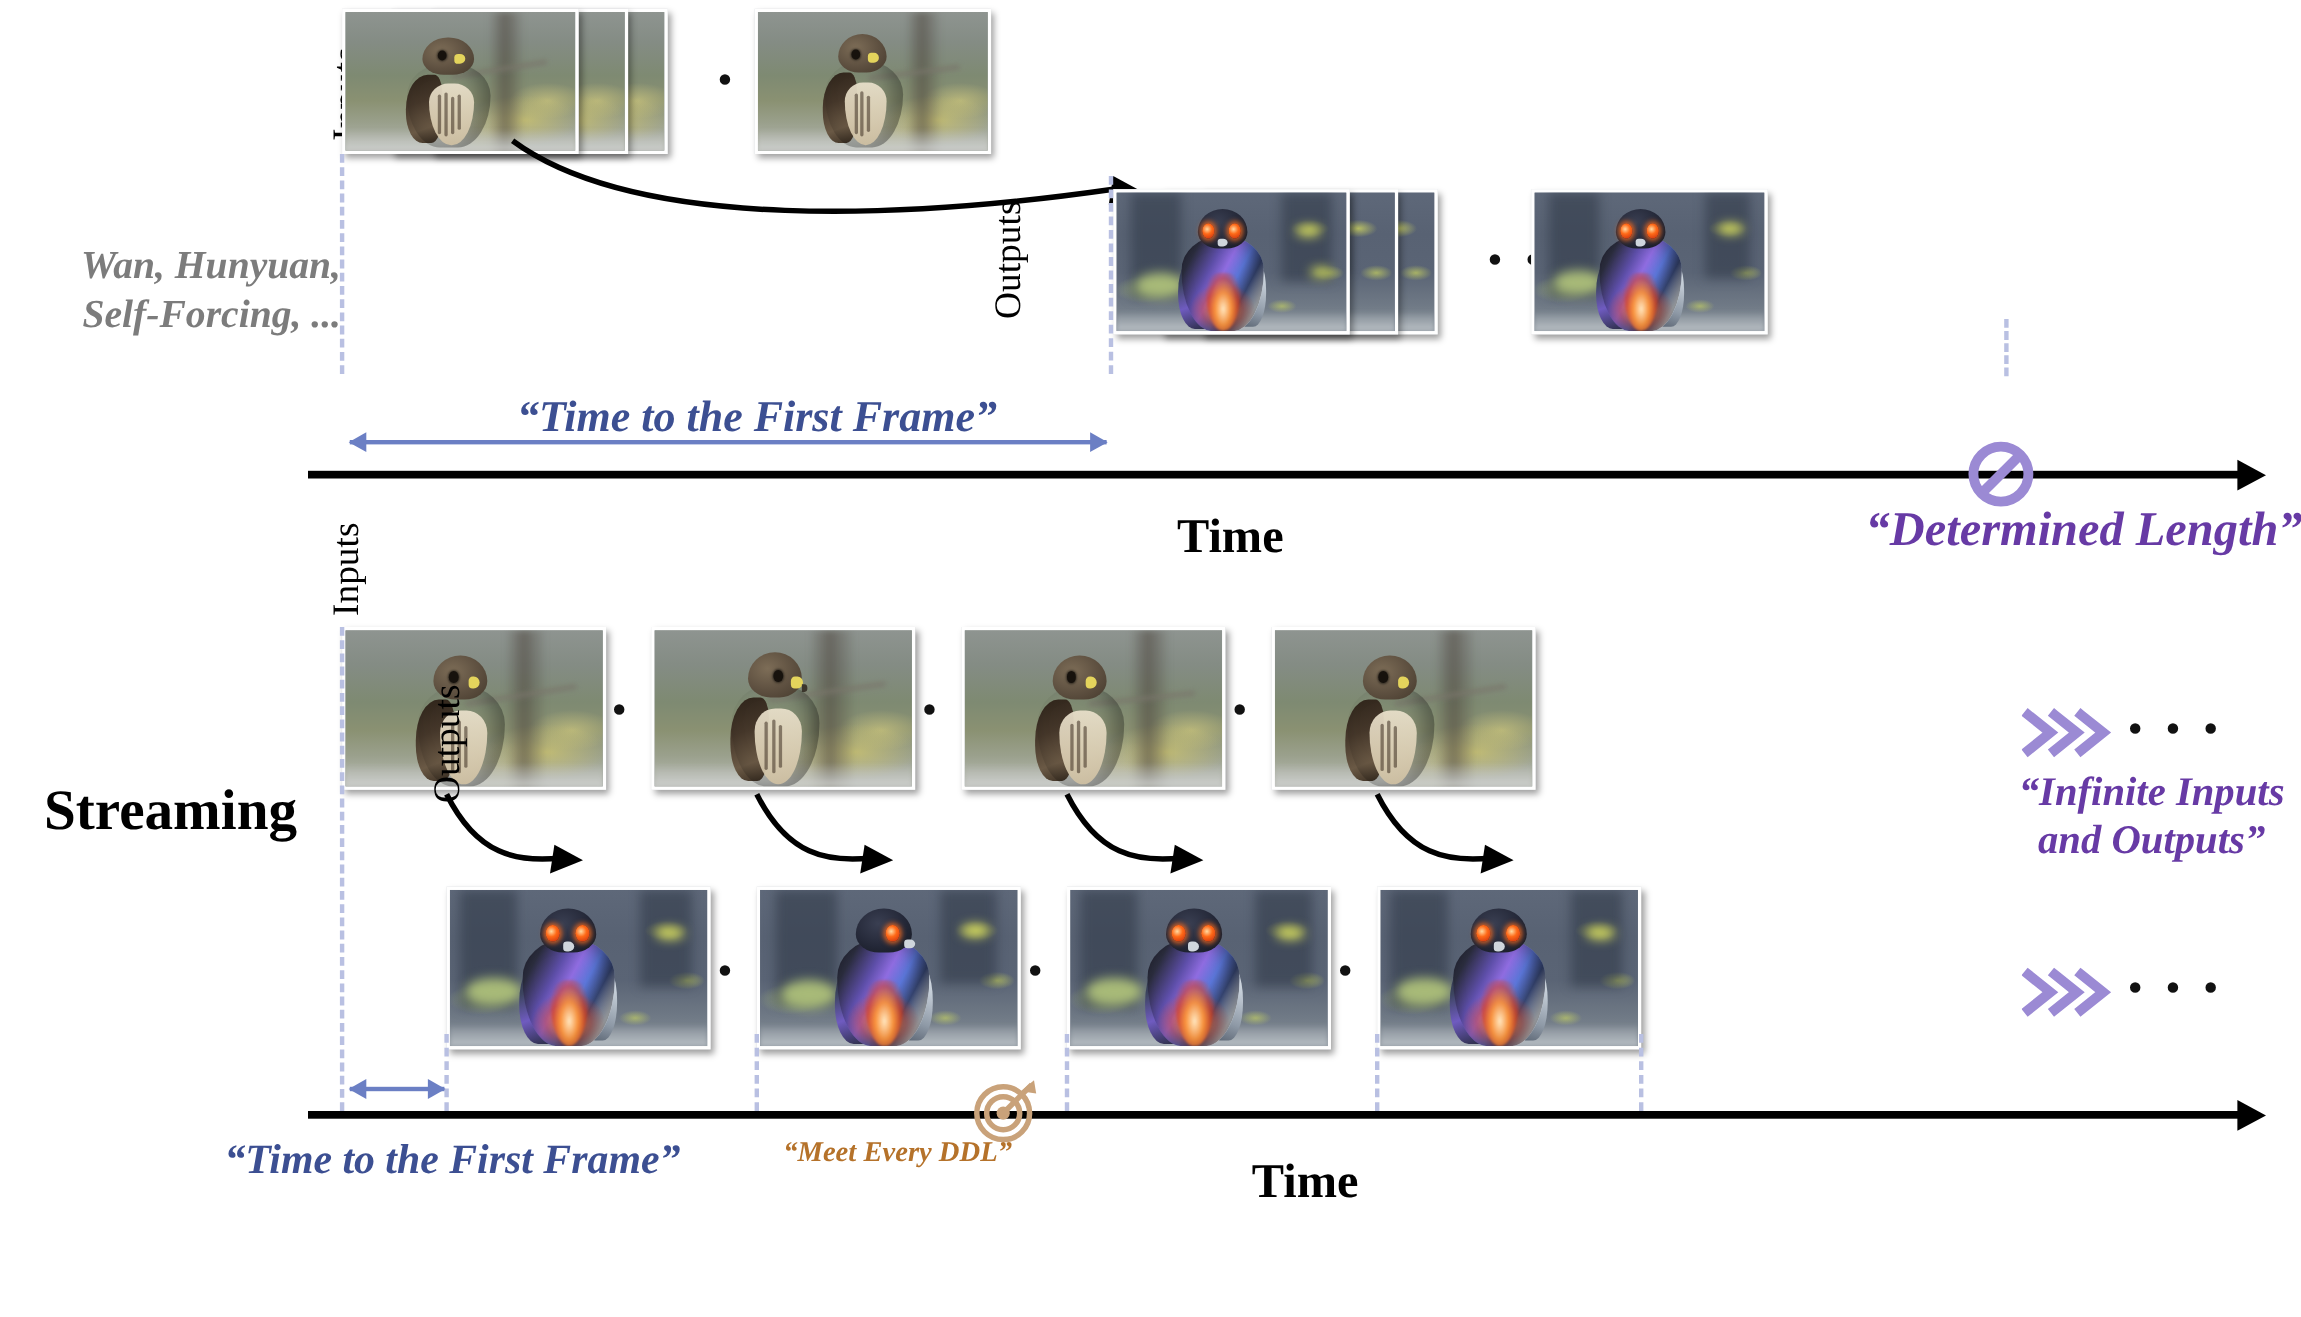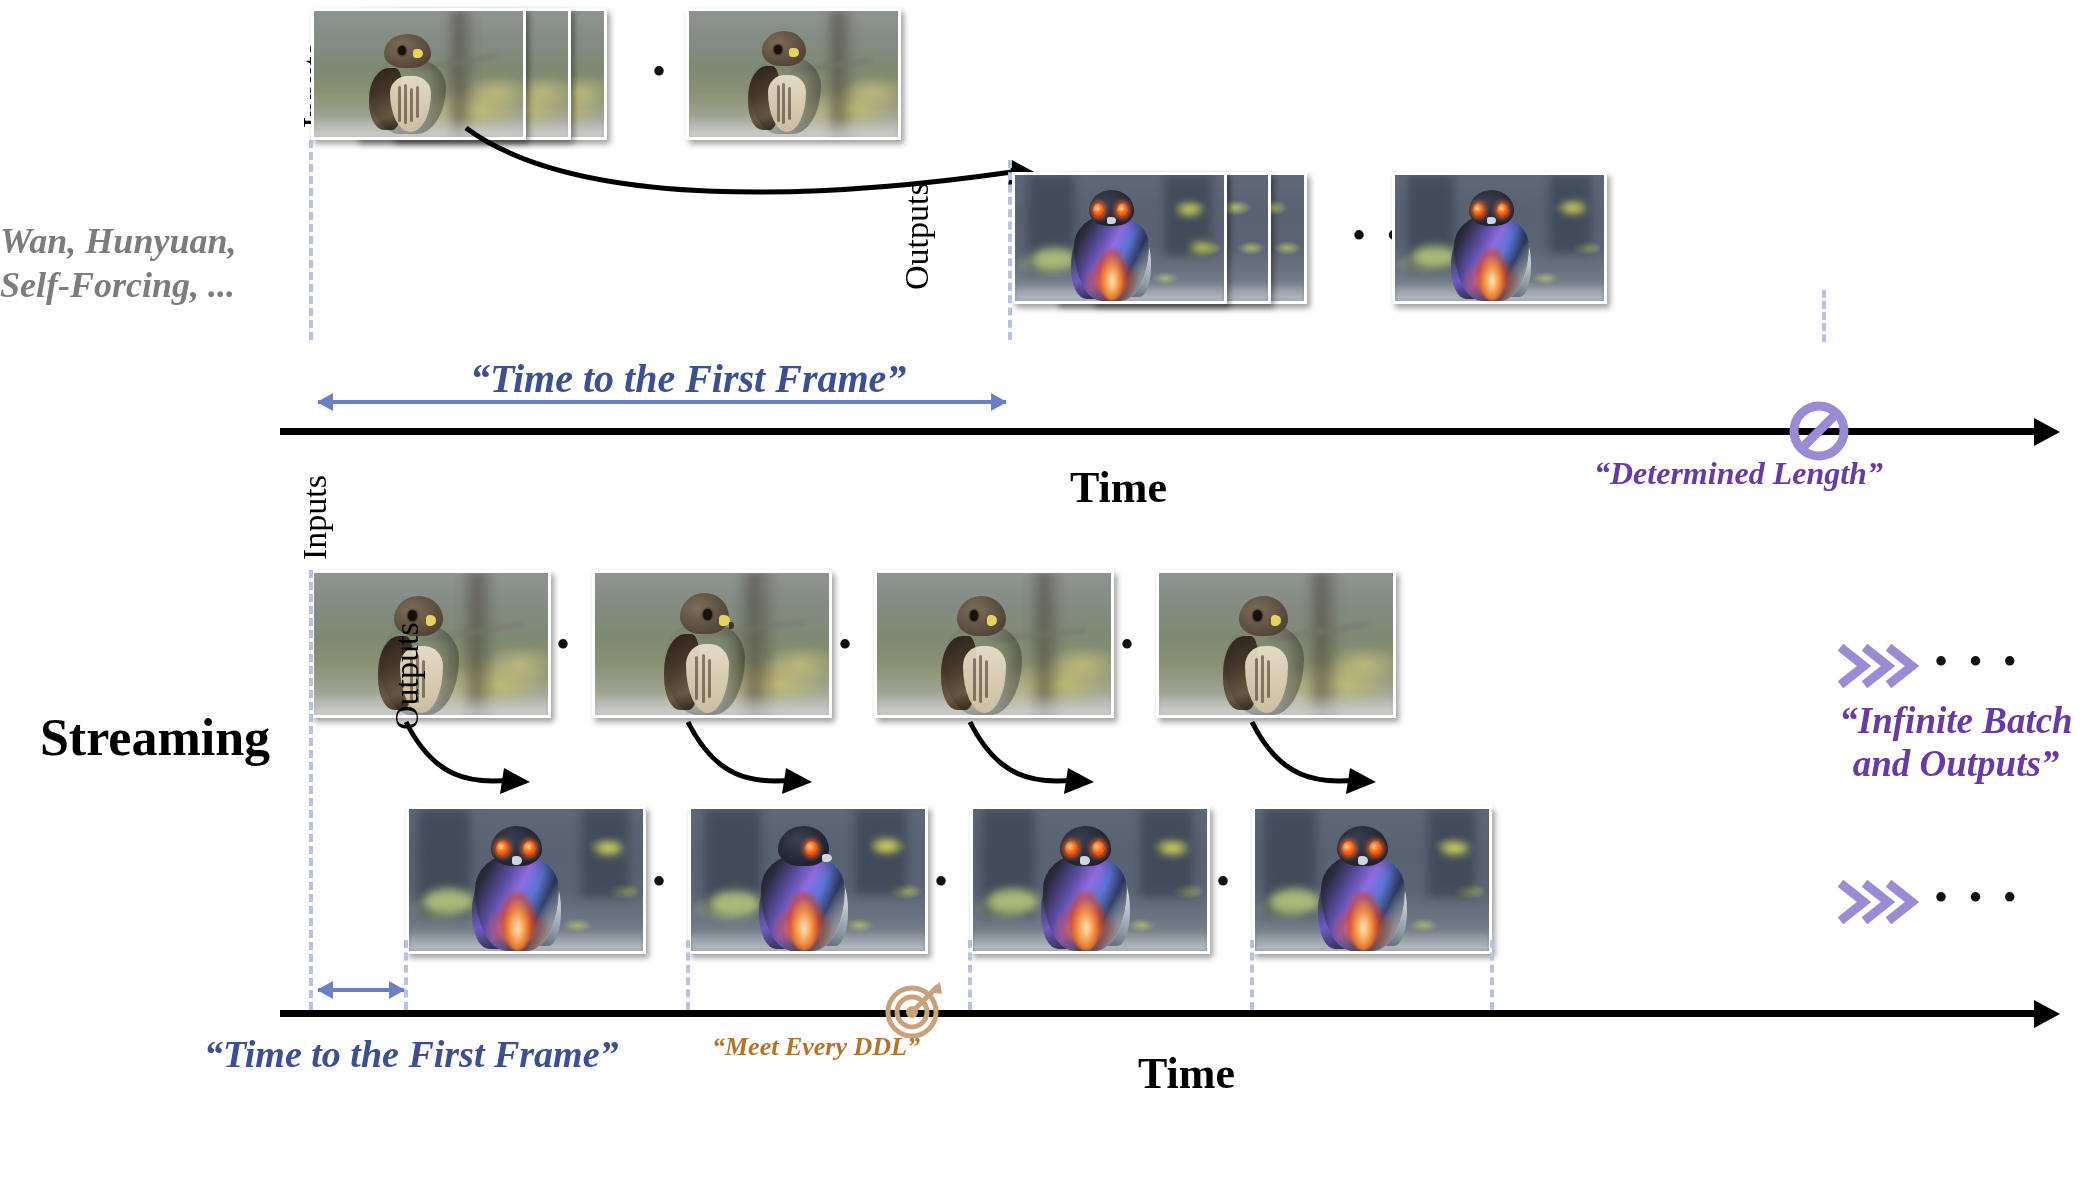--- a/index.html
+++ b/index.html
@@ -11,21 +11,21 @@
 
   
   .abs{position:absolute;}
 
   
   .row-title{
     position:absolute;text-align:center;color:#000;font-weight:bold;
     font-family:"Liberation Serif","DejaVu Serif",serif;
   }
   .row-sub{
-    position:absolute;text-align:left;color:#7c7c7c;font-weight:bold;font-style:italic;
+    position:absolute;text-align:right;color:#7c7c7c;font-weight:bold;font-style:italic;
     line-height:1.22;font-family:"Liberation Serif","DejaVu Serif",serif;
   }
   .row-sub .noital{font-style:normal;}
 
   
   .vlabel{
     position:absolute;transform:rotate(-90deg);transform-origin:left top;
     white-space:nowrap;color:#000;font-size:34px;
     font-family:"Liberation Serif","DejaVu Serif",serif;
   }
@@ -306,21 +306,21 @@
 
   <div class="axis" style="left:280px;top:428px;width:1756px;"></div>
   <div class="axis-head" style="left:2034px;top:418px;"></div>
   <div class="time-label" style="left:1070px;top:462px;">Time</div>
 
   <svg class="abs" style="left:1788px;top:400px;width:62px;height:62px;">
     <circle cx="31" cy="31" r="25" stroke="#9b8ad4" stroke-width="9" fill="none"></circle>
     <line x1="14" y1="48" x2="48" y2="14" stroke="#9b8ad4" stroke-width="9" stroke-linecap="butt"></line>
   </svg>
 
-  <div class="ann purple" style="left:1594px;top:455px;font-size:32px;">“Determined Length”</div>
+  <div class="ann purple" style="left:1696px;top:455px;font-size:44px;">“Determined Length”</div>
 
   <div class="row-title" style="left:0;top:708px;width:310px;font-size:52px;">Streaming</div>
 
   <div class="vlabel" style="left:296px;top:560px;">Inputs</div>
 
   <div class="frame" style="left:311px;top:570px;width:240px;height:148px;">
     <div class="in-bg"></div>
       <div class="in-trunk" style="left:62%;width:16%;"></div>
     <div class="in-branch" style="left:46%;width:44%;top:40%;transform:rotate(-9deg);"></div>
     <div class="in-ground"></div>
@@ -409,21 +409,21 @@
   <svg class="chev" style="left:1838px;top:642px;width:84px;height:48px;">
     <g stroke="#9b8ad4" stroke-width="9" fill="none" stroke-linecap="square">
       <polyline points="6,8 26,24 6,40"></polyline>
       <polyline points="30,8 50,24 30,40"></polyline>
       <polyline points="54,8 74,24 54,40"></polyline>
     </g>
   </svg>
   <div class="dots" style="left:1934px;top:642px;">• • •</div>
 
   <div class="ann purple" style="left:1820px;top:700px;font-size:37px;line-height:1.15;text-align:center;width:272px;">
-    <span>“Infinite Batch</span><br>
+    <span>“Infinite Inputs</span><br>
     <span>and Outputs”</span>
   </div>
 
   <svg class="abs" style="left:400px;top:718px;width:140px;height:88px;overflow:visible;">
     <path d="M6,4 C 34,60 70,66 110,62" stroke="#000" stroke-width="5" fill="none"></path>
     <polygon points="104,50 130,64 100,76" fill="#000"></polygon>
   </svg>
   <svg class="abs" style="left:682px;top:718px;width:140px;height:88px;overflow:visible;">
     <path d="M6,4 C 34,60 70,66 110,62" stroke="#000" stroke-width="5" fill="none"></path>
     <polygon points="104,50 130,64 100,76" fill="#000"></polygon>

